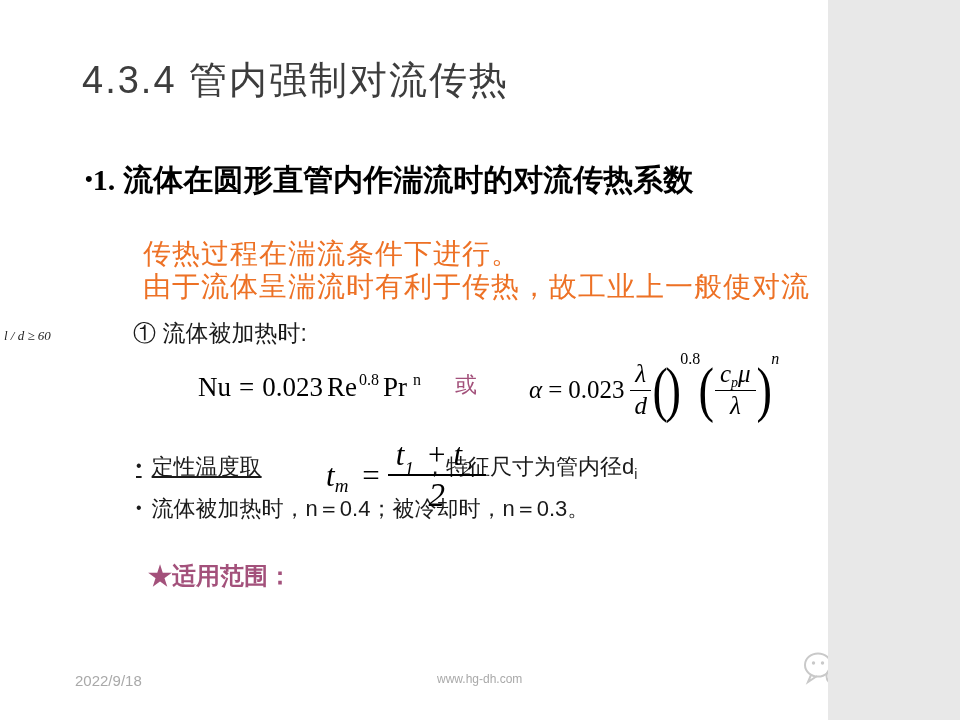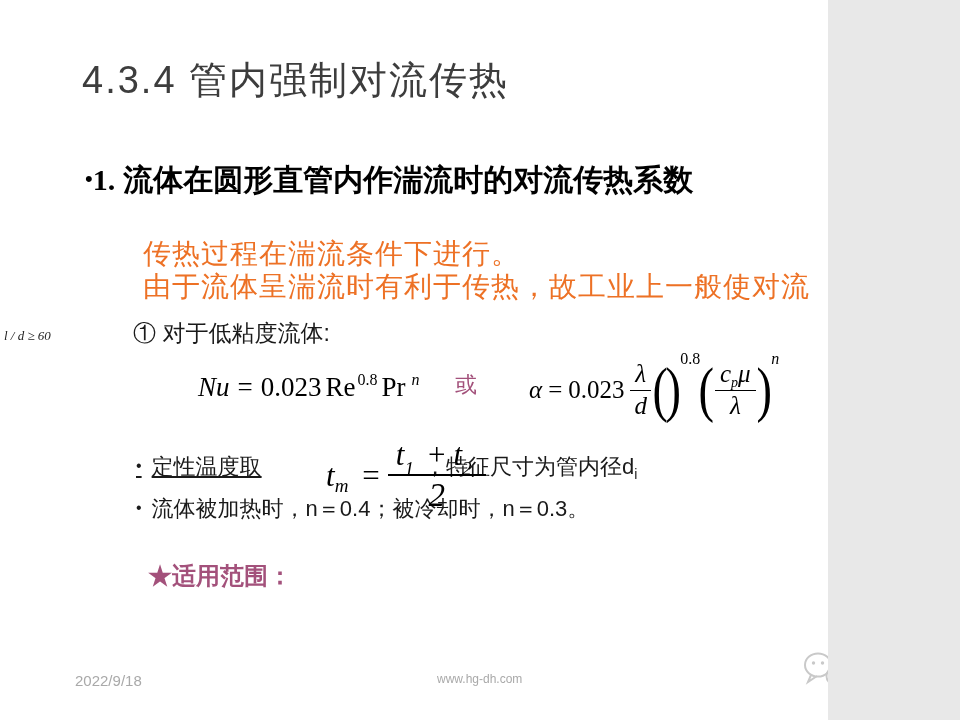--- a/index.html
+++ b/index.html
@@ -28,21 +28,21 @@
     position:absolute;left:4px;top:328px;
     font-family:"Liberation Serif",serif;font-style:italic;font-size:13px;color:#222;white-space:nowrap;
   }
   
   .case1{position:absolute;left:133px;top:318px;font-size:23px;color:#1a1a1a;white-space:nowrap;}
   
   .nu-formula{
     position:absolute;left:194px;top:372px;
     font-family:"Liberation Serif",serif;font-size:27px;color:#000;white-space:nowrap;
   }
-  .nu-formula .it{font-style:italic;}
+  .nu-formula .it{}
   .nu-formula .tok{margin:0 4px;}
   .exp{font-size:16px;position:relative;top:-11px;margin-left:2px;}
   
   .or-word{position:absolute;left:455px;top:370px;font-size:22px;color:#a3517b;}
   
   .alpha-formula{
     position:absolute;left:526px;top:348px;height:84px;
     display:flex;align-items:center;
     font-family:"Liberation Serif",serif;font-size:25px;color:#000;white-space:nowrap;
   }
@@ -94,21 +94,21 @@
     <span class="h-bullet">•</span><span class="h-number">1.</span><span>流体在圆形直管内作湍流时的对流传热系数</span>
   </div>
 
   <div class="intro">
     <div>传热过程在湍流条件下进行。</div>
     <div>由于流体呈湍流时有利于传热，故工业上一般使对流</div>
   </div>
 
   <div class="margin-note">l / d ≥ 60</div>
 
-  <div class="case1">① 对于低粘度流体:</div>
+  <div class="case1">① 流体被加热时:</div>
 
   <div class="nu-formula">
     <span class="it tok">Nu</span><span class="tok">=</span><span class="tok">0.023</span><span>Re</span><span class="exp">0.8</span><span class="tok">Pr</span><span class="exp it">n</span>
   </div>
 
   <div class="or-word">或</div>
 
   <div class="alpha-formula">
     <span class="it tok">α</span>
     <span class="tok">=</span>

